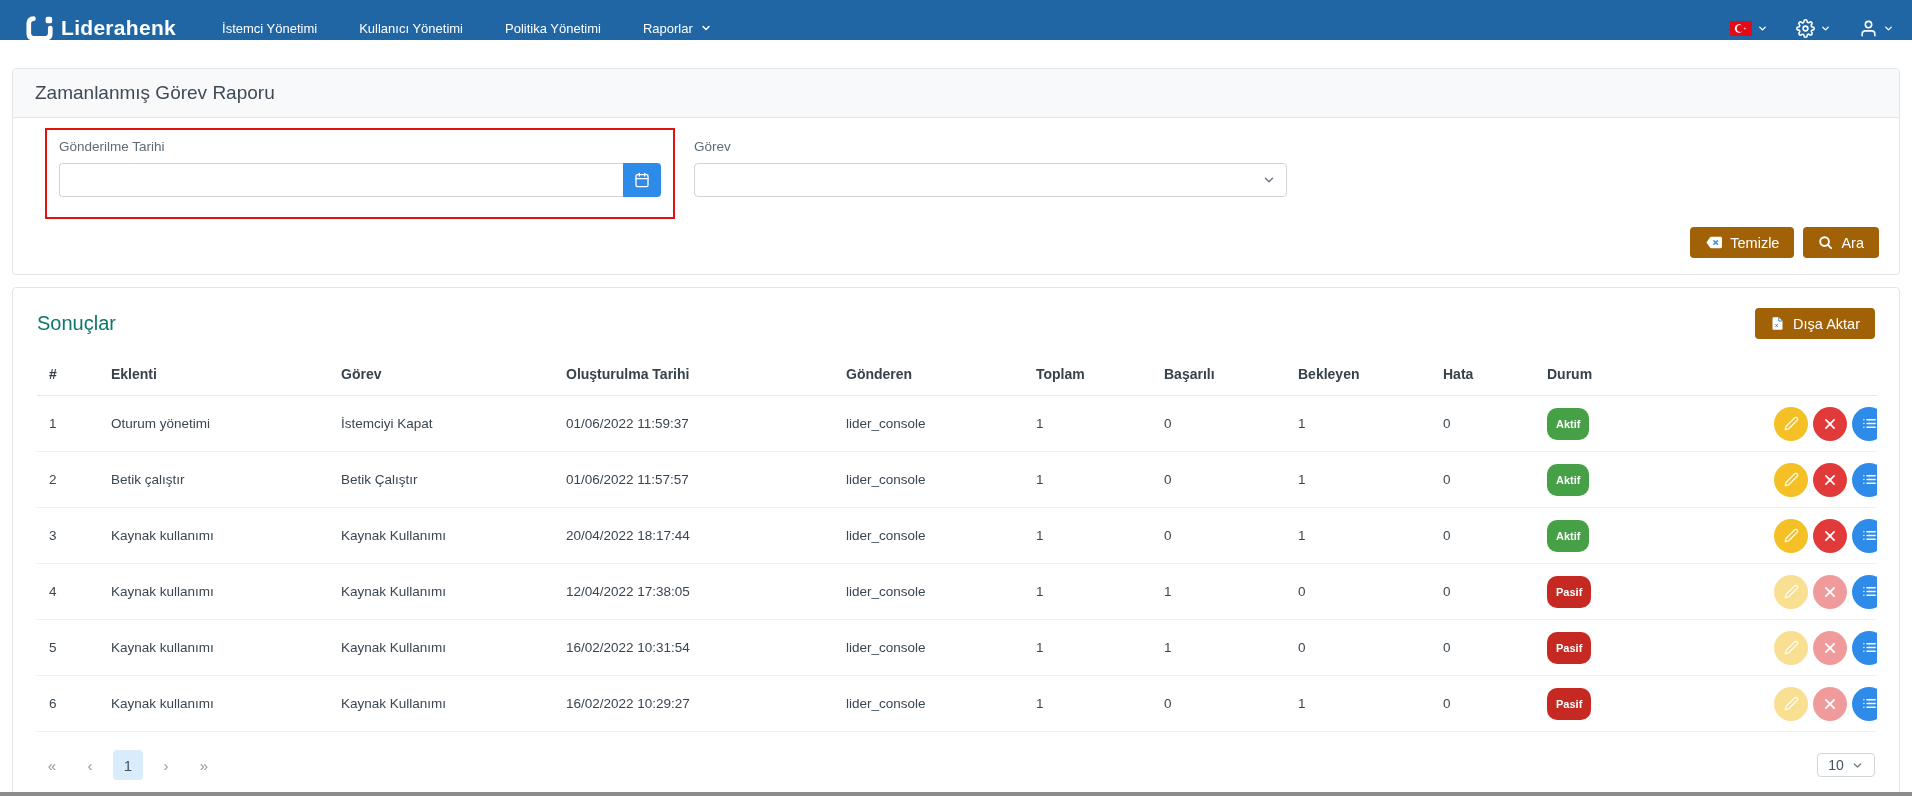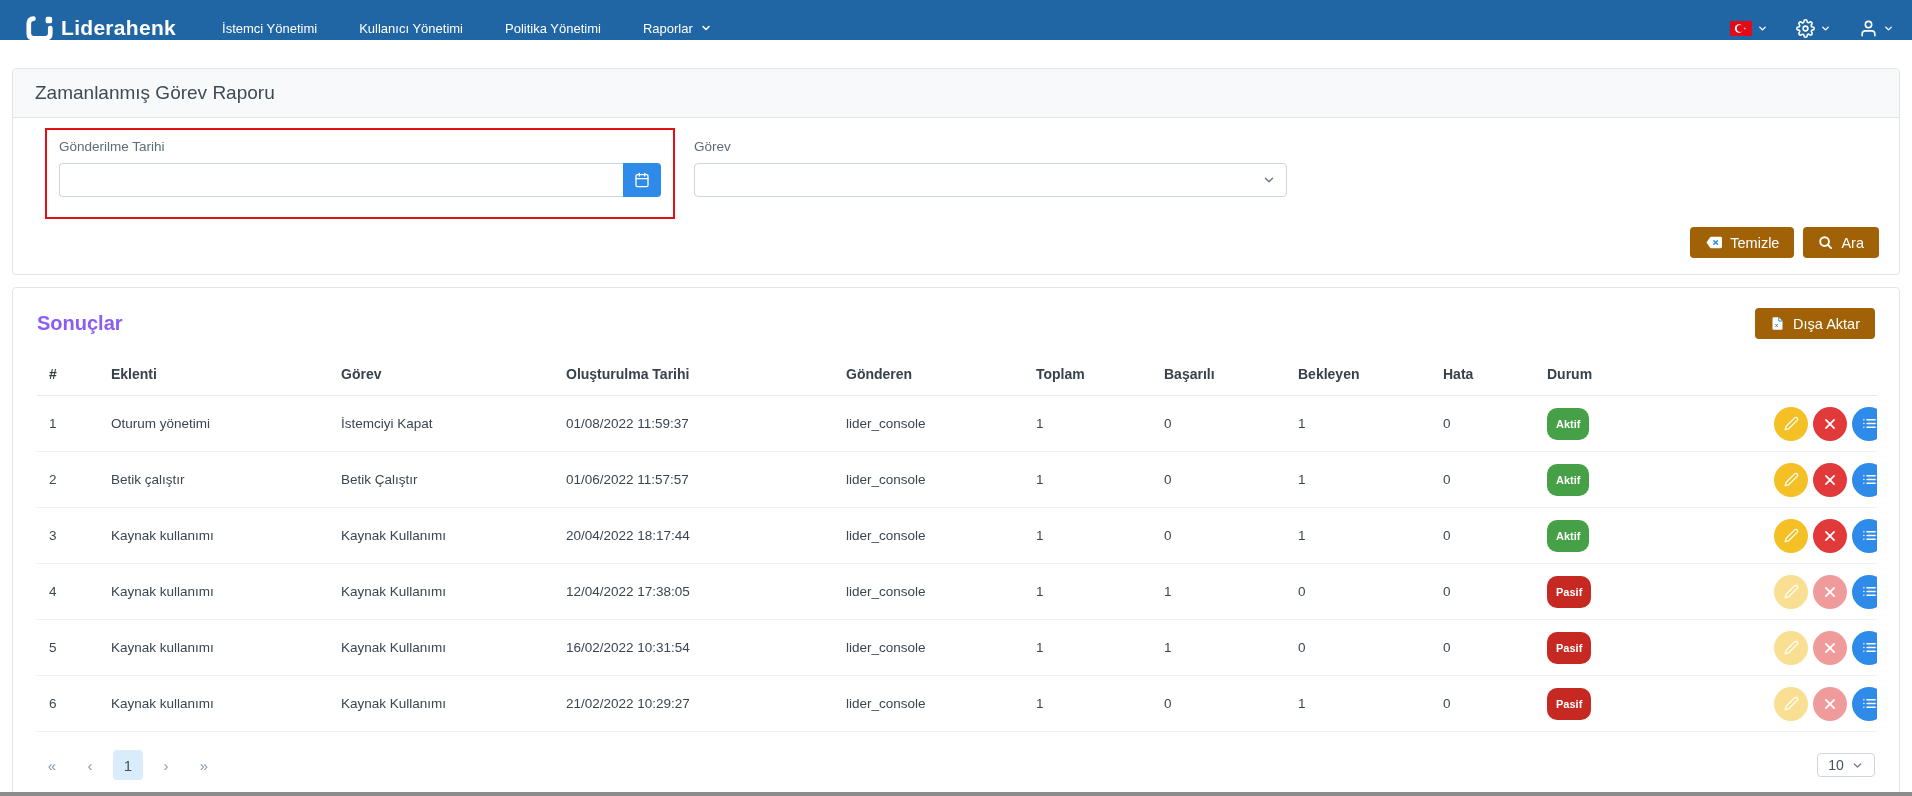--- a/index.html
+++ b/index.html
@@ -56,21 +56,21 @@
   .filter-actions { display:flex; justify-content:flex-end; gap:9px; margin-top:8px; }
   .btn {
     background:#a16207; color:#fff; border:none; border-radius:4px; height:31px;
     padding:0 15px; font-size:14.5px; font-family:inherit; display:inline-flex;
     align-items:center; gap:8px; cursor:pointer;
   }
 
   
   .results-card { margin-top:12px; padding-bottom:16px; }
   .results-header { display:flex; justify-content:space-between; align-items:center; padding:20px 24px 14px; }
-  .results-title { font-size:20px; font-weight:700; color:#8b5cf6; }
+  .results-title { font-size:20px; font-weight:400; color:#0f766e; }
 
   table { width:1840px; margin:0 24px; border-collapse:collapse; table-layout:fixed; }
   thead th {
     text-align:left; font-size:14px; font-weight:700; color:#37424c;
     padding:13px 8px 13px 12px; border-bottom:1px solid #e6eaed; white-space:nowrap;
   }
   tbody td {
     height:56px; padding:0 8px 0 12px; font-size:13.5px; color:#3a4652;
     border-bottom:1px solid #eef1f3; white-space:nowrap; overflow:hidden;
   }
@@ -286,21 +286,21 @@
           <th>Hata</th>
           <th>Durum</th>
           <th></th>
         </tr>
     </thead>
     <tbody>
         <tr>
           <td>1</td>
           <td>Oturum yönetimi</td>
           <td>İstemciyi Kapat</td>
-          <td>01/08/2022 11:59:37</td>
+          <td>01/06/2022 11:59:37</td>
           <td>lider_console</td>
           <td>1</td>
           <td>0</td>
           <td>1</td>
           <td>0</td>
           <td><span class="badge badge-active">Aktif</span></td>
           <td class="actions-cell"><button class="action-btn btn-edit">
               <span style="display:flex;">
                 <svg width="15" height="15" viewBox="0 0 24 24" fill="none" stroke="#fff" stroke-width="2" stroke-linecap="round" stroke-linejoin="round">
                   <path d="M17 3a2.83 2.83 0 1 1 4 4L7.5 20.5 2 22l1.5-5.5L17 3z"></path>
@@ -471,21 +471,21 @@
                   <line x1="3" y1="12" x2="3.01" y2="12"></line>
                   <line x1="3" y1="18" x2="3.01" y2="18"></line>
                 </svg>
               </span>
             </button></td>
         </tr>
         <tr>
           <td>6</td>
           <td>Kaynak kullanımı</td>
           <td>Kaynak Kullanımı</td>
-          <td>21/02/2022 10:29:27</td>
+          <td>16/02/2022 10:29:27</td>
           <td>lider_console</td>
           <td>1</td>
           <td>0</td>
           <td>1</td>
           <td>0</td>
           <td><span class="badge badge-passive">Pasif</span></td>
           <td class="actions-cell"><button class="action-btn btn-edit disabled">
               <span style="display:flex;">
                 <svg width="15" height="15" viewBox="0 0 24 24" fill="none" stroke="#fff" stroke-width="2" stroke-linecap="round" stroke-linejoin="round">
                   <path d="M17 3a2.83 2.83 0 1 1 4 4L7.5 20.5 2 22l1.5-5.5L17 3z"></path>

